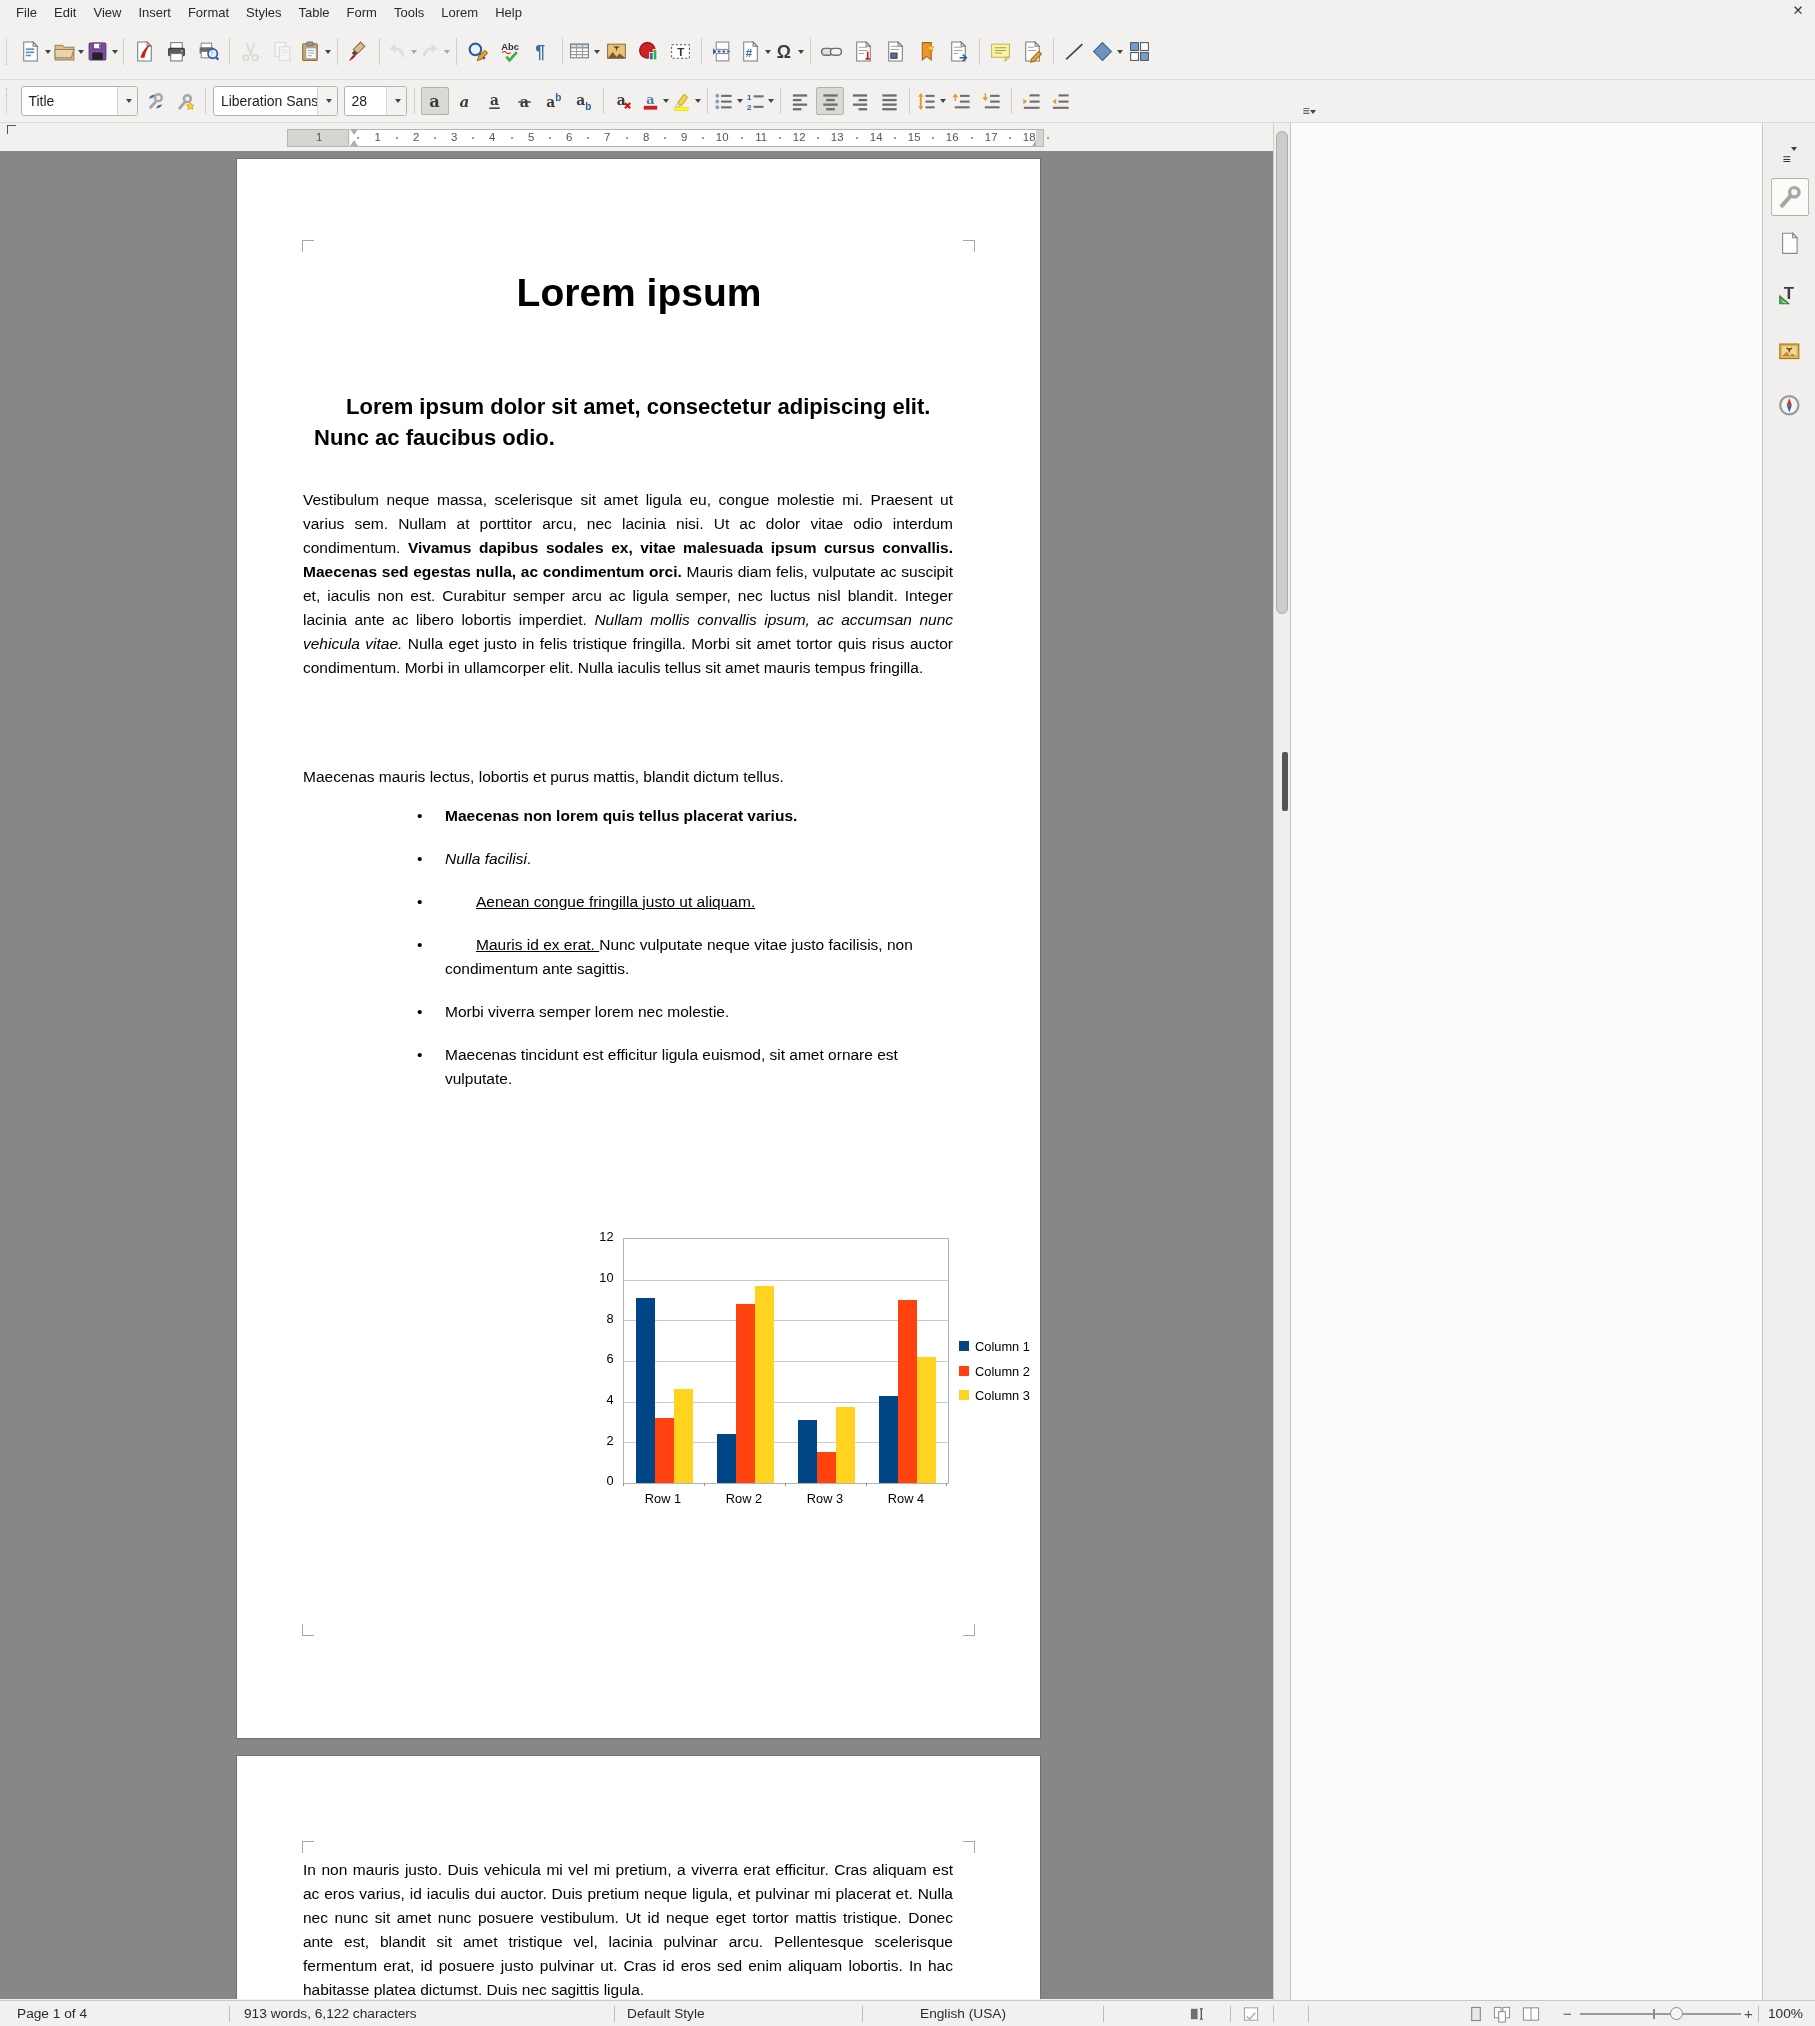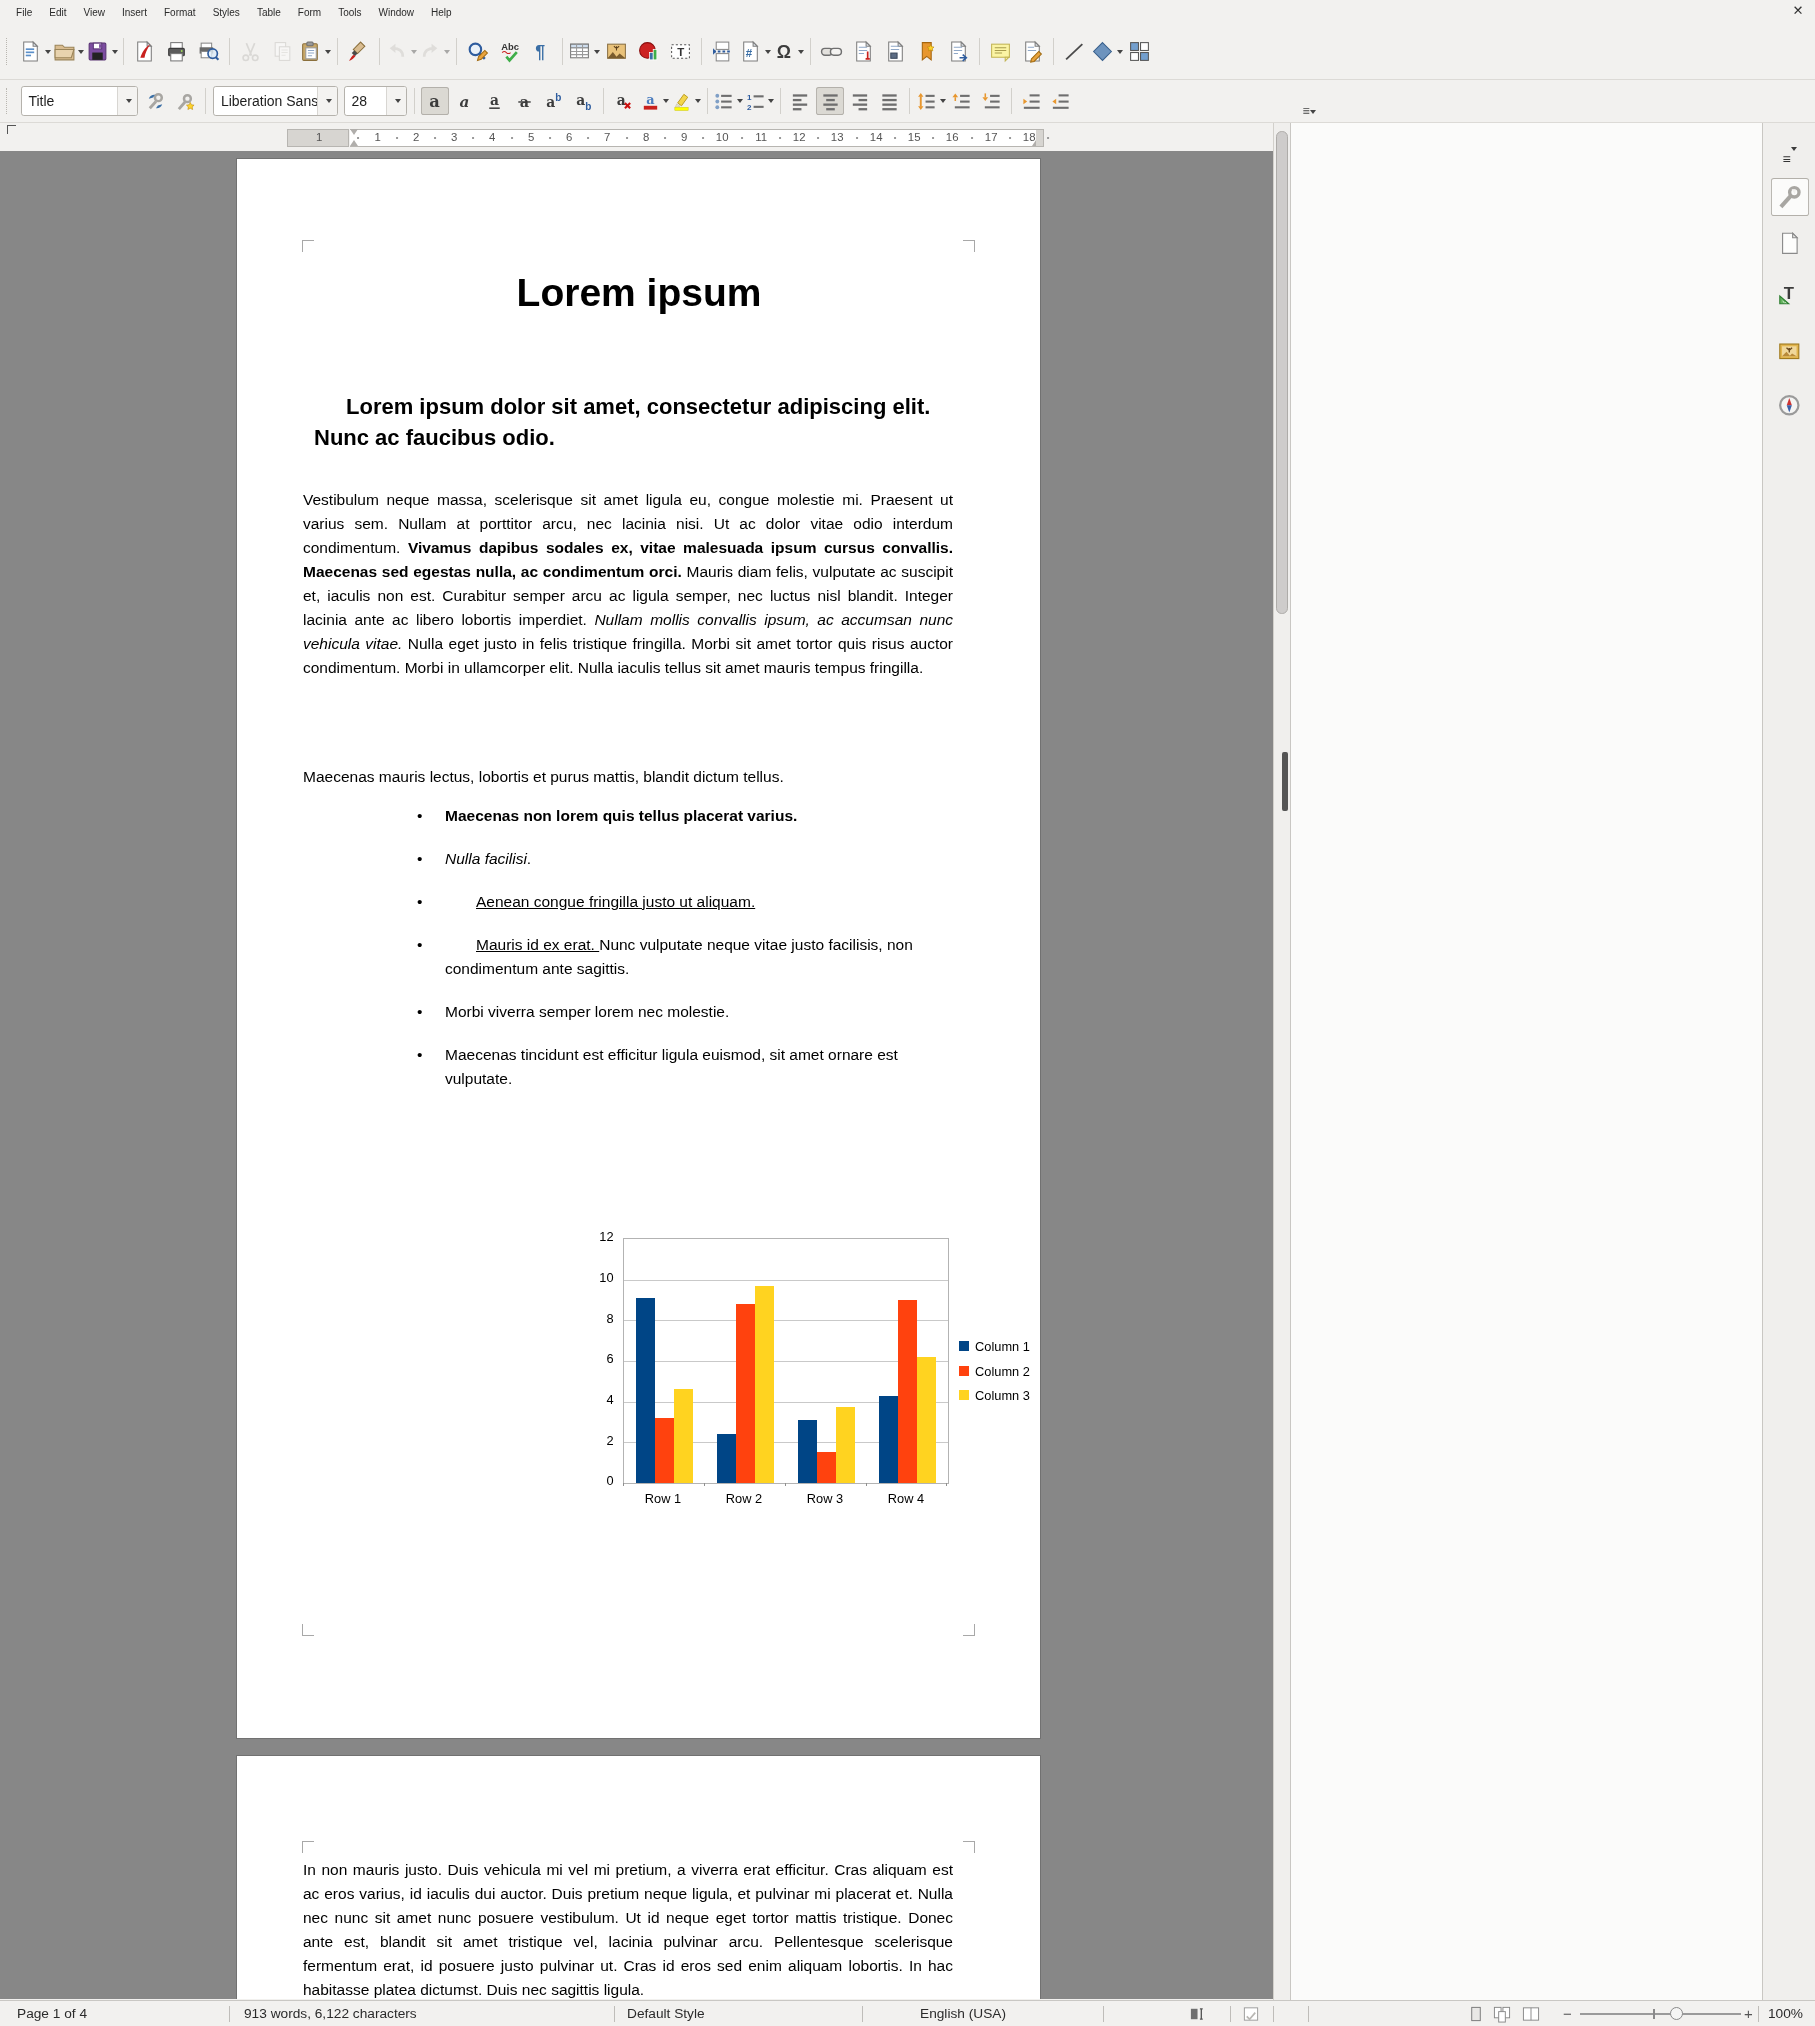--- a/index.html
+++ b/index.html
@@ -1,19 +1,19 @@
 <!DOCTYPE html>
 <html style="font-size:15px"><head>
 <meta charset="utf-8">
 <style>
   html,body{margin:0;padding:0;background:#e9e7e3;font-family:"Liberation Sans","DejaVu Sans",sans-serif;}
   #app{position:relative;width:1815px;height:2026px;background:#f2f1ef;overflow:hidden;}
   
   #menubar{position:absolute;left:0;top:0;width:1815px;height:24.6px;background:#f2f1ef;display:flex;align-items:center;padding-left:7.6px;box-sizing:border-box;}
-  .menu-item{font-size:10px;color:#2b2b2b;padding:1.9px 8.5px;border-radius:1.9px;cursor:default;}
+  .menu-item{font-size:13px;color:#2b2b2b;padding:1.9px 8.5px;border-radius:1.9px;cursor:default;}
   #win-close{position:absolute;right:11.4px;top:2.8px;font-size:13.2px;color:#333;}
   
   #toolbar-main{position:absolute;left:0;top:24.6px;width:1815px;height:55px;background:#f2f1ef;border-bottom:0.9px solid #dcdad6;display:flex;align-items:center;padding-left:3.8px;box-sizing:border-box;}
   #toolbar-format{position:absolute;left:0;top:80px;width:1815px;height:43px;background:#f2f1ef;border-bottom:0.9px solid #dcdad6;display:flex;align-items:center;padding-left:3.8px;box-sizing:border-box;}
   .grip{width:5.7px;height:26.5px;border-left:1.9px dotted #b9b6b0;margin:0 5.7px 0 1.9px;}
   .sep{width:0.9px;height:26.5px;background:#d2d0cb;margin:0 4.7px;}
   .tb-btn{position:relative;height:32px;min-width:30px;display:flex;align-items:center;justify-content:center;border-radius:2.8px;margin:0 0.9px;}
   .tb-btn svg{width:23px;height:23px;display:block;}
   #toolbar-format .tb-btn{height:28px;min-width:28px;}
   #toolbar-format .tb-btn svg{width:21px;height:21px;}
@@ -88,21 +88,21 @@
   <div id="menubar">
       <div class="menu-item">File</div>
       <div class="menu-item">Edit</div>
       <div class="menu-item">View</div>
       <div class="menu-item">Insert</div>
       <div class="menu-item">Format</div>
       <div class="menu-item">Styles</div>
       <div class="menu-item">Table</div>
       <div class="menu-item">Form</div>
       <div class="menu-item">Tools</div>
-      <div class="menu-item">Window</div>
+      <div class="menu-item">Lorem</div>
       <div class="menu-item">Help</div>
     </div>
   <span id="win-close">✕</span>
 
   <div id="toolbar-main">
       <div class="grip"></div>
       <div class="tb-btn">
         <svg viewBox="0 0 22 22">
           <path d="M4.5 2h9l4 4v14h-13z" fill="#fff" stroke="#7d7d7d"></path>
           <path d="M13.5 2l4 4h-4z" fill="#e3e9f0" stroke="#7d7d7d"></path>

